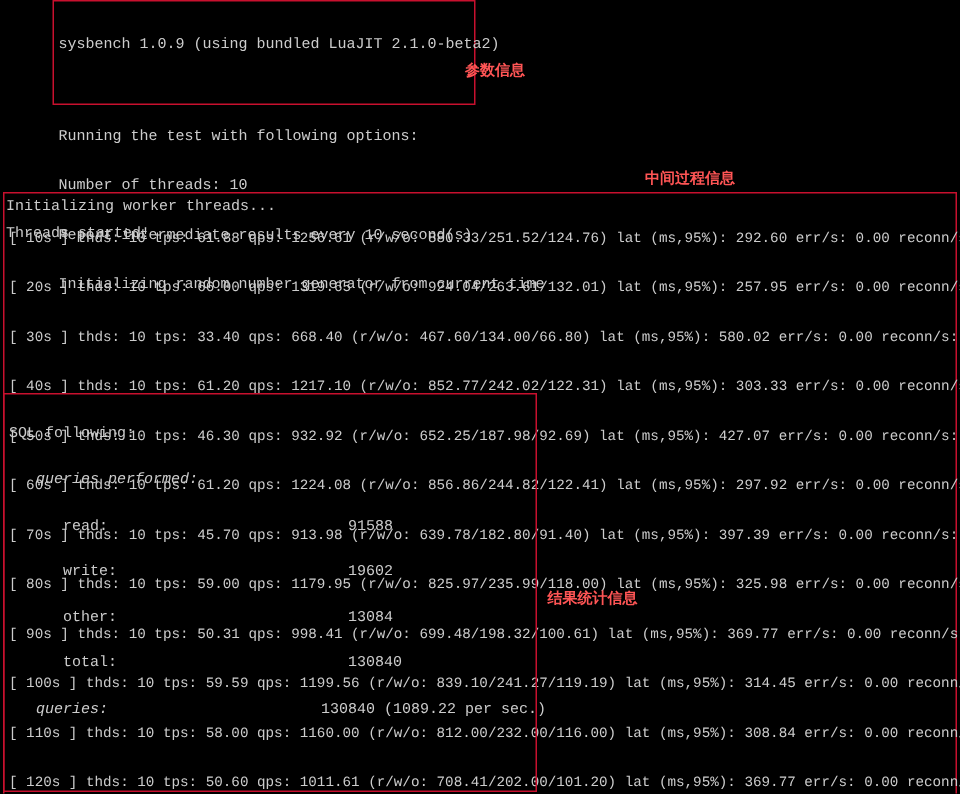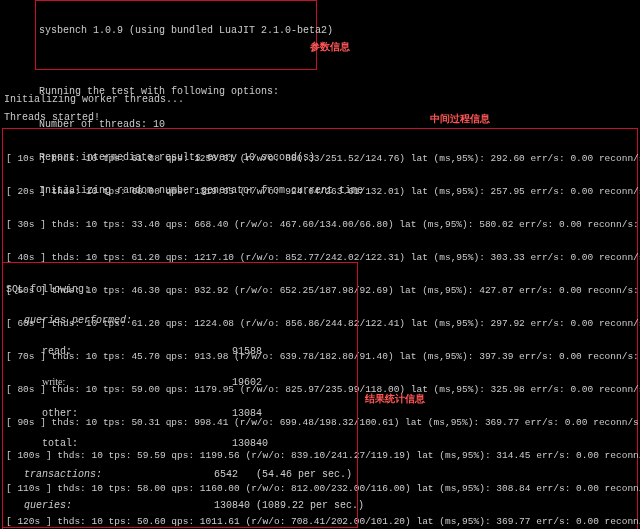--- a/index.html
+++ b/index.html
@@ -19,20 +19,21 @@
     position: absolute;
     box-sizing: border-box;
     padding: 2px 3px;
     white-space: pre;
     line-height: 11px;
   }
   .plain {
     position: absolute;
     white-space: pre;
     line-height: 11px;
+    margin-top: 39px;
   }
   .anno {
     position: absolute;
     color: #f55;
     font-size: 10px;
     font-weight: bold;
     font-family: sans-serif;
   }
   .progress-box {
     white-space: pre;
@@ -75,24 +76,23 @@
   <div>[ 90s ] thds: 10 tps: 50.31 qps: 998.41 (r/w/o: 699.48/198.32/100.61) lat (ms,95%): 369.77 err/s: 0.00 reconn/s: 0.00</div>
   <div>[ 100s ] thds: 10 tps: 59.59 qps: 1199.56 (r/w/o: 839.10/241.27/119.19) lat (ms,95%): 314.45 err/s: 0.00 reconn/s: 0.00</div>
   <div>[ 110s ] thds: 10 tps: 58.00 qps: 1160.00 (r/w/o: 812.00/232.00/116.00) lat (ms,95%): 308.84 err/s: 0.00 reconn/s: 0.00</div>
   <div>[ 120s ] thds: 10 tps: 50.60 qps: 1011.61 (r/w/o: 708.41/202.00/101.20) lat (ms,95%): 369.77 err/s: 0.00 reconn/s: 0.00</div>
 </div>
 
 <div class="box" style="left:2px; top:262px; width:356px; height:266px; line-height:10.2px;">
   <div>SQL following:</div>
   <div class="indent1">queries performed:</div>
   <div class="stat-row"><span class="label indent2" style="width:190px;">read:</span><span class="val">91588</span></div>
-  <div class="stat-row"><span class="label indent2" style="width:190px;font-family:Liberation Serif, serif;">write:</span><span class="val">19602</span></div>
+  <div class="stat-row"><span class="label indent2" style="width:190px;">write:</span><span class="val">19602</span></div>
   <div class="stat-row"><span class="label indent2" style="width:190px;">other:</span><span class="val">13084</span></div>
   <div class="stat-row"><span class="label indent2" style="width:190px;">total:</span><span class="val">130840</span></div>
-  <div class="stat-row"><span class="label indent1" style="width:190px;">transactions:</span><span class="val">6542   (54.46 per sec.)</span></div>
   <div class="stat-row"><span class="label indent1" style="width:190px;">queries:</span><span class="val">130840 (1089.22 per sec.)</span></div>
   
   
 
   
   
   
   
 
   

